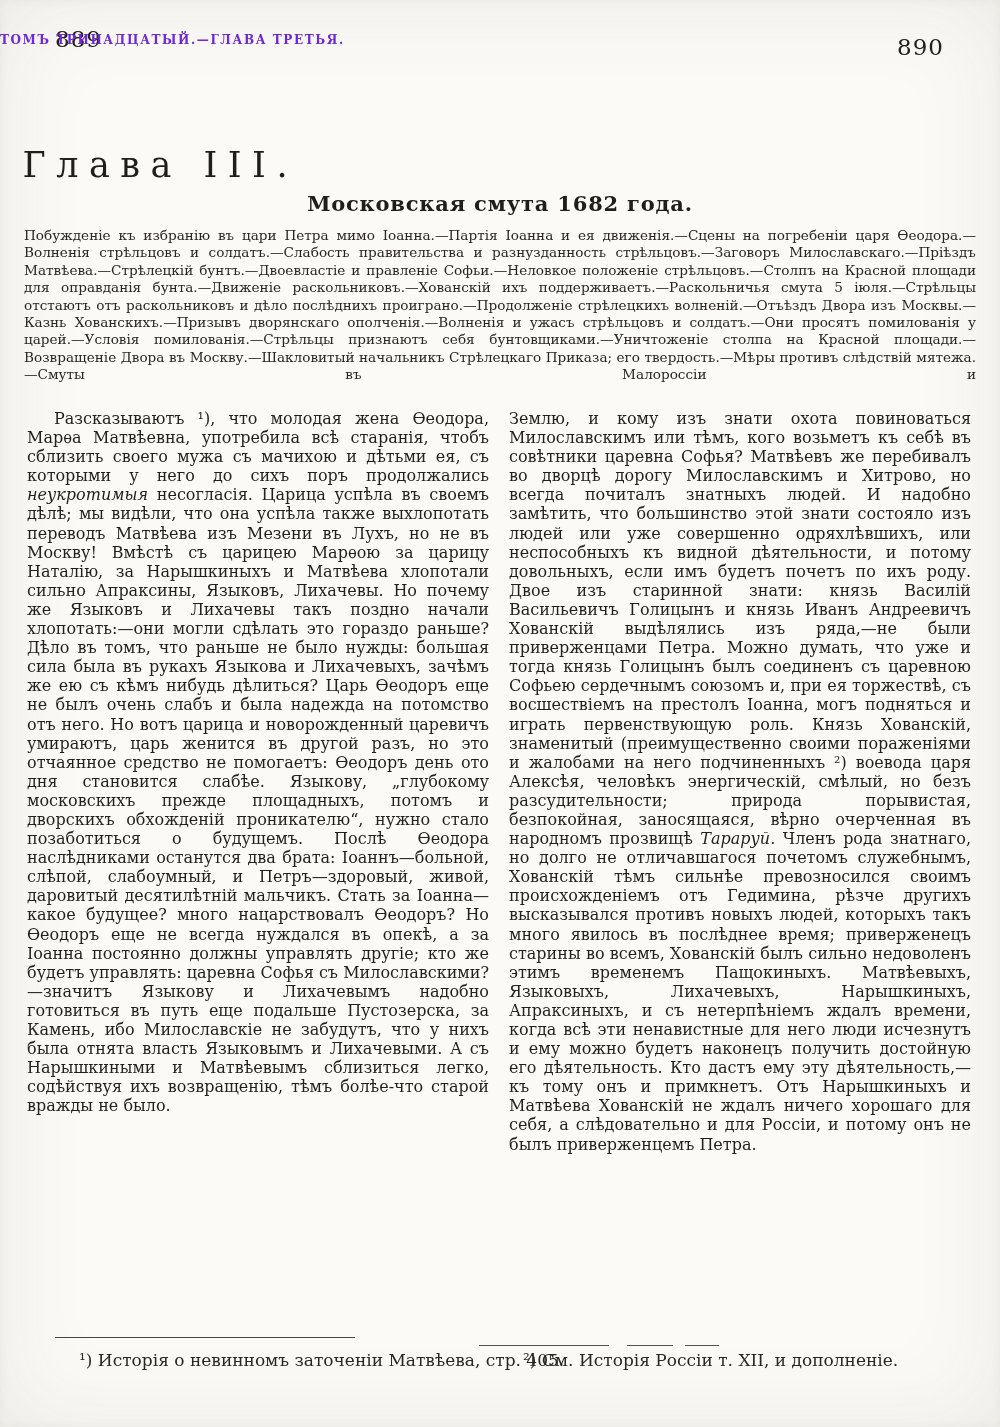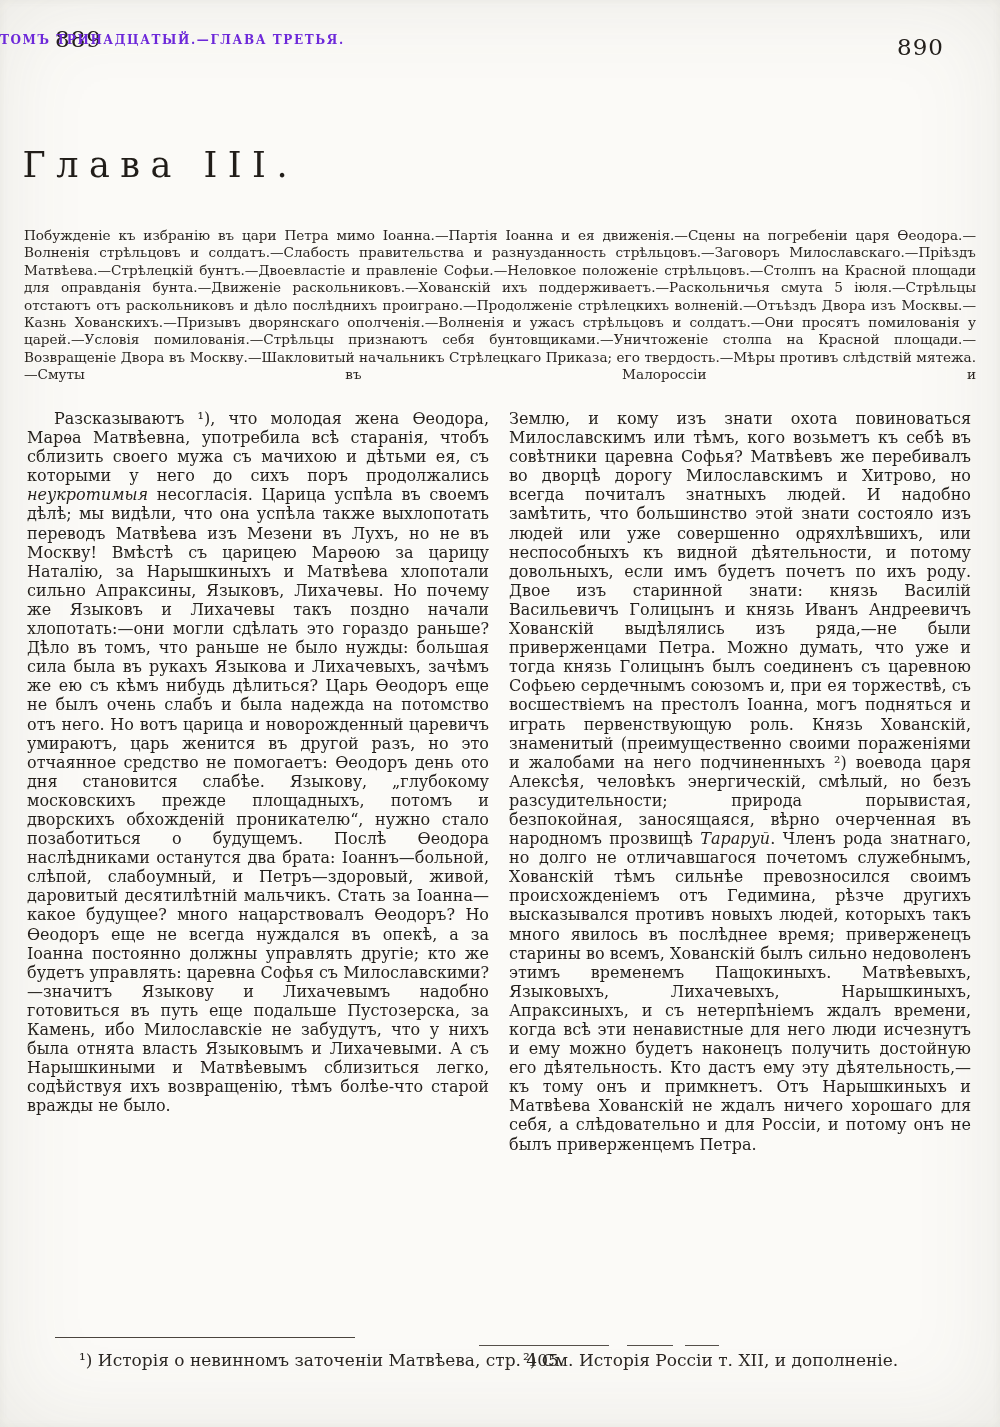--- a/index.html
+++ b/index.html
@@ -67,20 +67,21 @@
 
 <div class="page">
 
   <div class="hdr">
     <span class="pn left">889</span>
     <span class="running">ТОМЪ ТРИНАДЦАТЫЙ.—ГЛАВА ТРЕТЬЯ.</span>
     <span class="pn right">890</span>
   </div>
 
   <h1 class="title">Глава III.</h1>
+  <h2 class="subtitle">Московская смута 1682 года.</h2>
 
   <div class="summary">
     <div class="summary-body">Побужденіе къ избранію въ цари Петра мимо Іоанна.—Партія Іоанна и ея движенія.—Сцены на погребеніи царя Ѳеодора.—Волненія стрѣльцовъ и солдатъ.—Слабость правительства и разнузданность стрѣльцовъ.—Заговоръ Милославскаго.—Пріѣздъ Матвѣева.—Стрѣлецкій бунтъ.—Двоевластіе и правленіе Софьи.—Неловкое положеніе стрѣльцовъ.—Столпъ на Красной площади для оправданія бунта.—Движеніе раскольниковъ.—Хованскій ихъ поддерживаетъ.—Раскольничья смута 5 іюля.—Стрѣльцы отстаютъ отъ раскольниковъ и дѣло послѣднихъ проиграно.—Продолженіе стрѣлецкихъ волненій.—Отъѣздъ Двора изъ Москвы.—Казнь Хованскихъ.—Призывъ дворянскаго ополченія.—Волненія и ужасъ стрѣльцовъ и солдатъ.—Они просятъ помилованія у царей.—Условія помилованія.—Стрѣльцы признаютъ себя бунтовщиками.—Уничтоженіе столпа на Красной площади.—Возвращеніе Двора въ Москву.—Шакловитый начальникъ Стрѣлецкаго Приказа; его твердость.—Мѣры противъ слѣдствій мятежа.—Смуты въ Малороссіи и</div>
   </div>
 
   <div class="columns">
     <div class="col">
       <p class="indent"><span>Разсказываютъ ¹), что молодая жена Ѳеодора, Марѳа Матвѣевна, употребила всѣ старанія, чтобъ сблизить своего мужа съ мачихою и дѣтьми ея, съ которыми у него до сихъ поръ продолжались </span><em>неукротимыя</em><span> несогласія. Царица успѣла въ своемъ дѣлѣ; мы видѣли, что она успѣла также выхлопотать переводъ Матвѣева изъ Мезени въ Лухъ, но не въ Москву! Вмѣстѣ съ царицею Марѳою за царицу Наталію, за Нарышкиныхъ и Матвѣева хлопотали сильно Апраксины, Языковъ, Лихачевы. Но почему же Языковъ и Лихачевы такъ поздно начали хлопотать:—они могли сдѣлать это гораздо раньше? Дѣло въ томъ, что раньше не было нужды: большая сила была въ рукахъ Языкова и Лихачевыхъ, зачѣмъ же ею съ кѣмъ нибудь дѣлиться? Царь Ѳеодоръ еще не былъ очень слабъ и была надежда на потомство отъ него. Но вотъ царица и новорожденный царевичъ умираютъ, царь женится въ другой разъ, но это отчаянное средство не помогаетъ: Ѳеодоръ день ото дня становится слабѣе. Языкову, „глубокому московскихъ прежде площадныхъ, потомъ и дворскихъ обхожденій проникателю“, нужно стало позаботиться о будущемъ. Послѣ Ѳеодора наслѣдниками останутся два брата: Іоаннъ—больной, слѣпой, слабоумный, и Петръ—здоровый, живой, даровитый десятилѣтній мальчикъ. Стать за Іоанна—какое будущее? много нацарствовалъ Ѳеодоръ? Но Ѳеодоръ еще не всегда нуждался въ опекѣ, а за Іоанна постоянно должны управлять другіе; кто же будетъ управлять: царевна Софья съ Милославскими?—значитъ Языкову и Лихачевымъ надобно готовиться въ путь еще подальше Пустозерска, за Камень, ибо Милославскіе не забудутъ, что у нихъ была отнята власть Языковымъ и Лихачевыми. А съ Нарышкиными и Матвѣевымъ сблизиться легко, содѣйствуя ихъ возвращенію, тѣмъ болѣе-что старой вражды не было.</span></p>
     </div>
     <div class="col">

